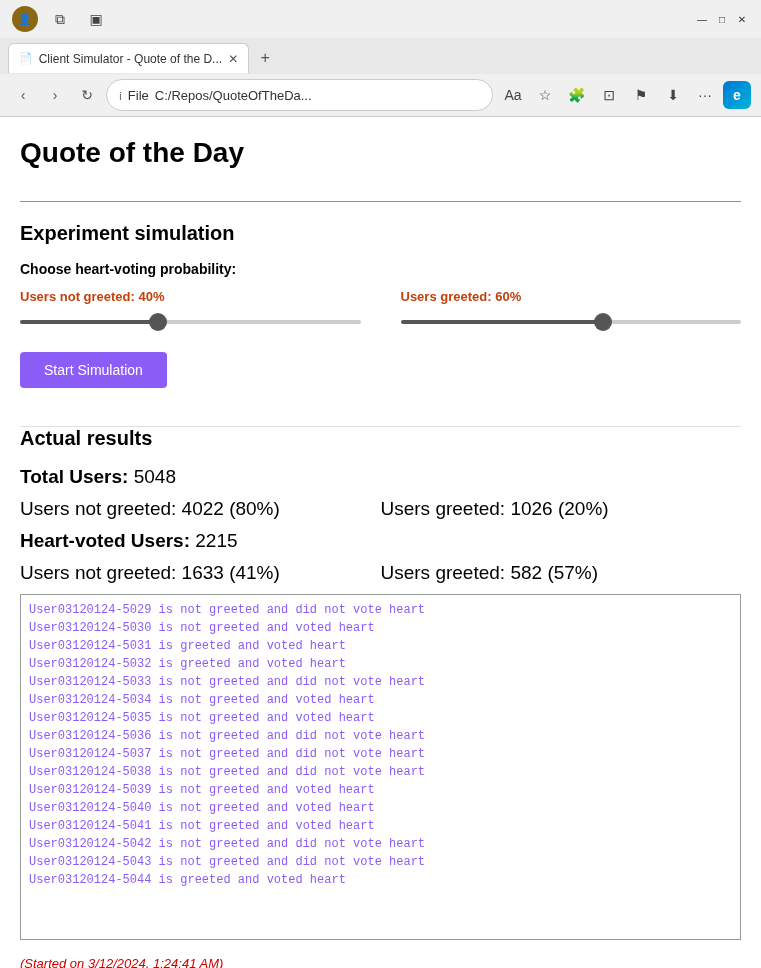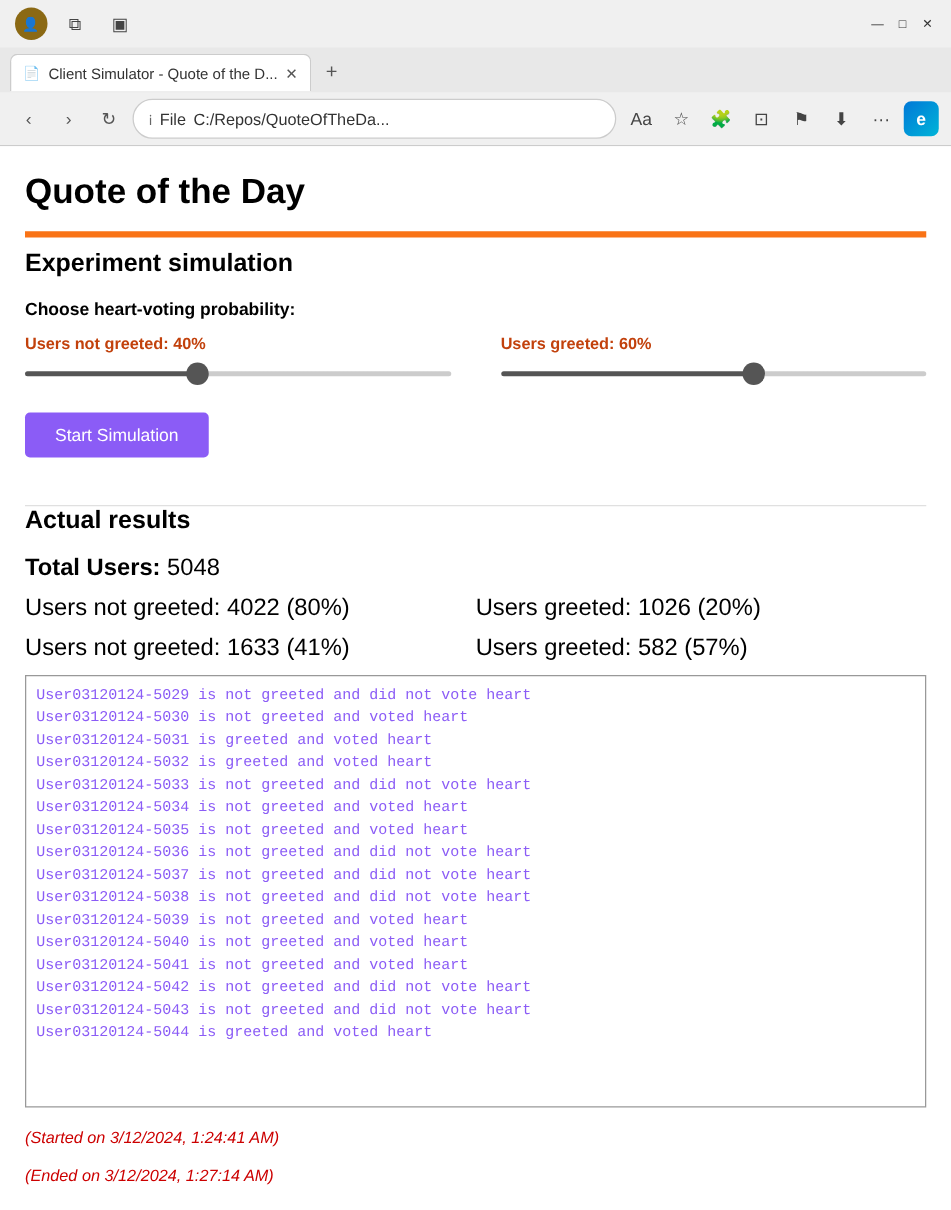--- a/index.html
+++ b/index.html
@@ -185,21 +185,21 @@
     
     .page-content {
       padding: 20px 20px 30px 20px;
       background: #fff;
     }
 
     .page-title {
       font-size: 28px;
       font-weight: bold;
       color: #000;
-      margin-bottom: 16px;
+      margin-bottom: 32px;
     }
 
     .section-title {
       font-size: 20px;
       font-weight: bold;
       color: #000;
       margin-bottom: 16px;
     }
 
     .subsection-label {
@@ -304,22 +304,22 @@
     }
 
     .timestamp {
       color: #cc0000;
       font-size: 13px;
       margin-top: 16px;
       font-style: italic;
     }
 
     .experiment-section {
-      border-top: 5px solid #f97316;
-      padding-top: 10px;
+      border-top: 1px solid #f97316;
+      padding-top: 20px;
       margin-bottom: 14px;
     }
 
     .results-header {
       border-top: 1px solid #e0e0e0;
       margin-top: 4px;
     }
   </style>
 </head>
 <body>
@@ -409,20 +409,24 @@
       <div class="result-item">
         <span>Users not greeted:</span>
         <span>4022 (80%)</span>
       </div>
       <div class="result-item">
         <span>Users greeted:</span>
         <span>1026 (20%)</span>
       </div>
     </div>
 
+    <div class="result-row single">
+      <span style="font-weight:bold;">Heart-voted Users:</span>
+      <span>2215</span>
+    </div>
 
     <div class="result-row">
       <div class="result-item">
         <span>Users not greeted:</span>
         <span>1633 (41%)</span>
       </div>
       <div class="result-item">
         <span>Users greeted:</span>
         <span>582 (57%)</span>
       </div>

